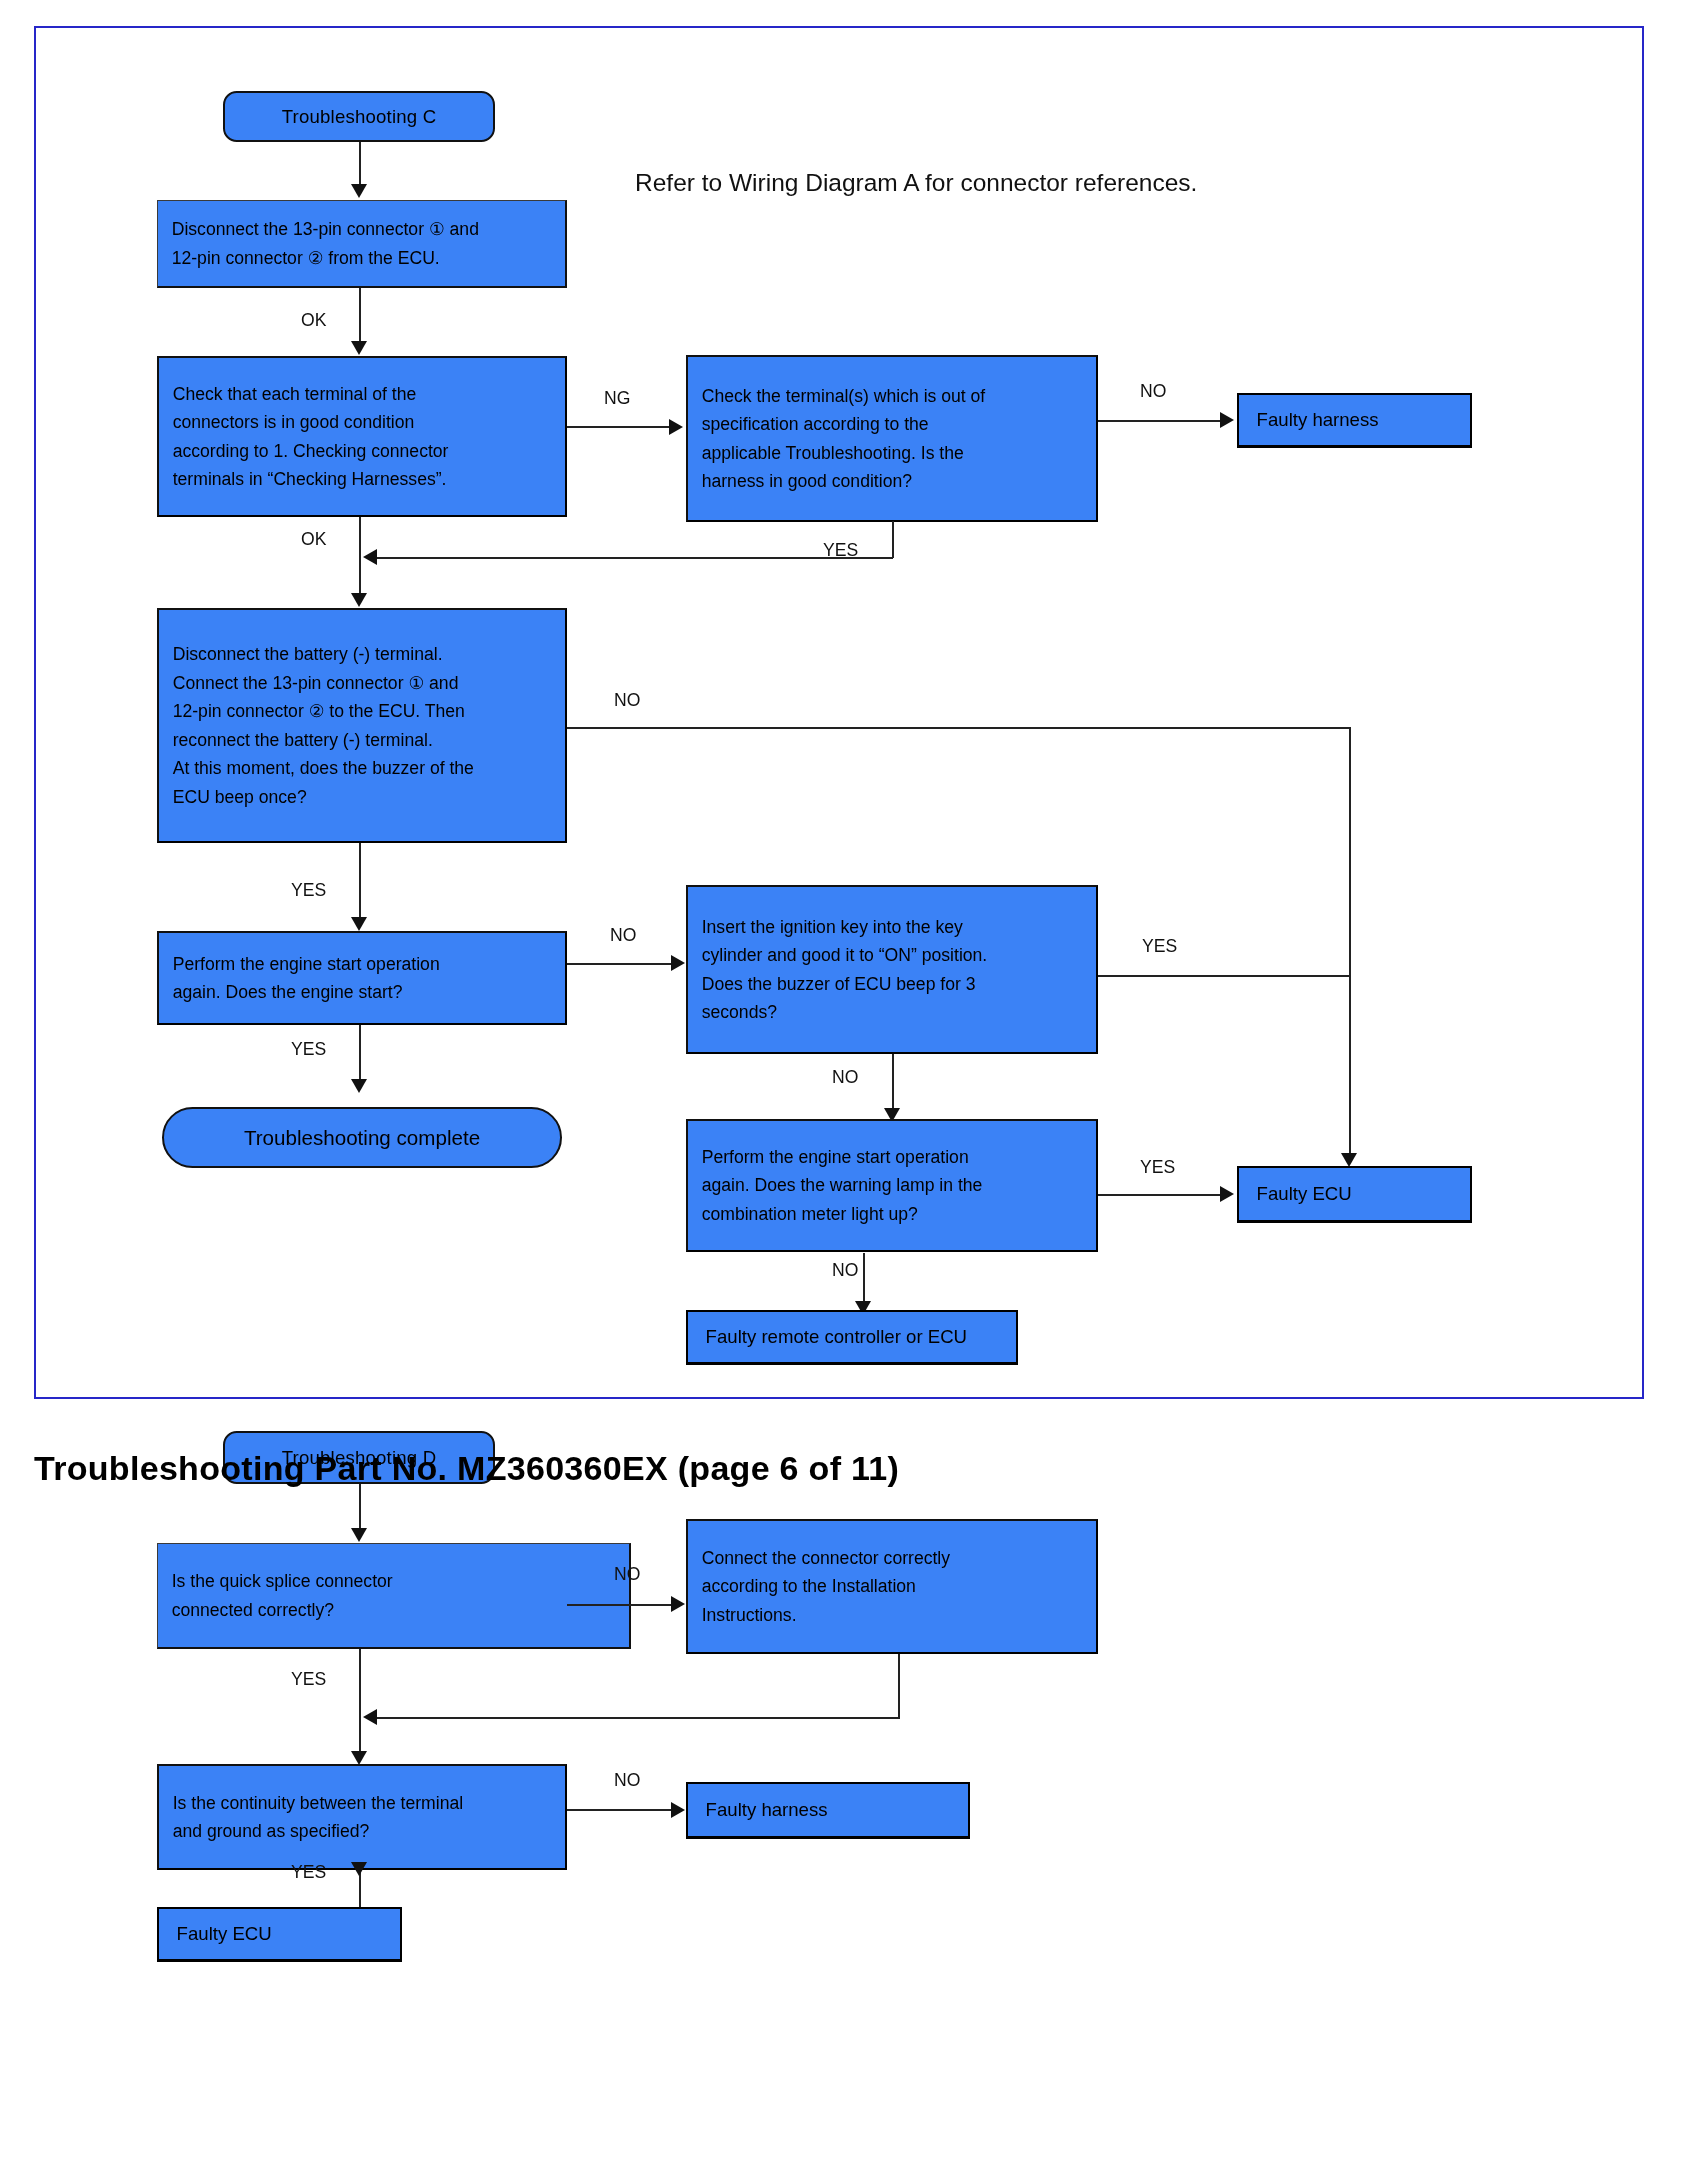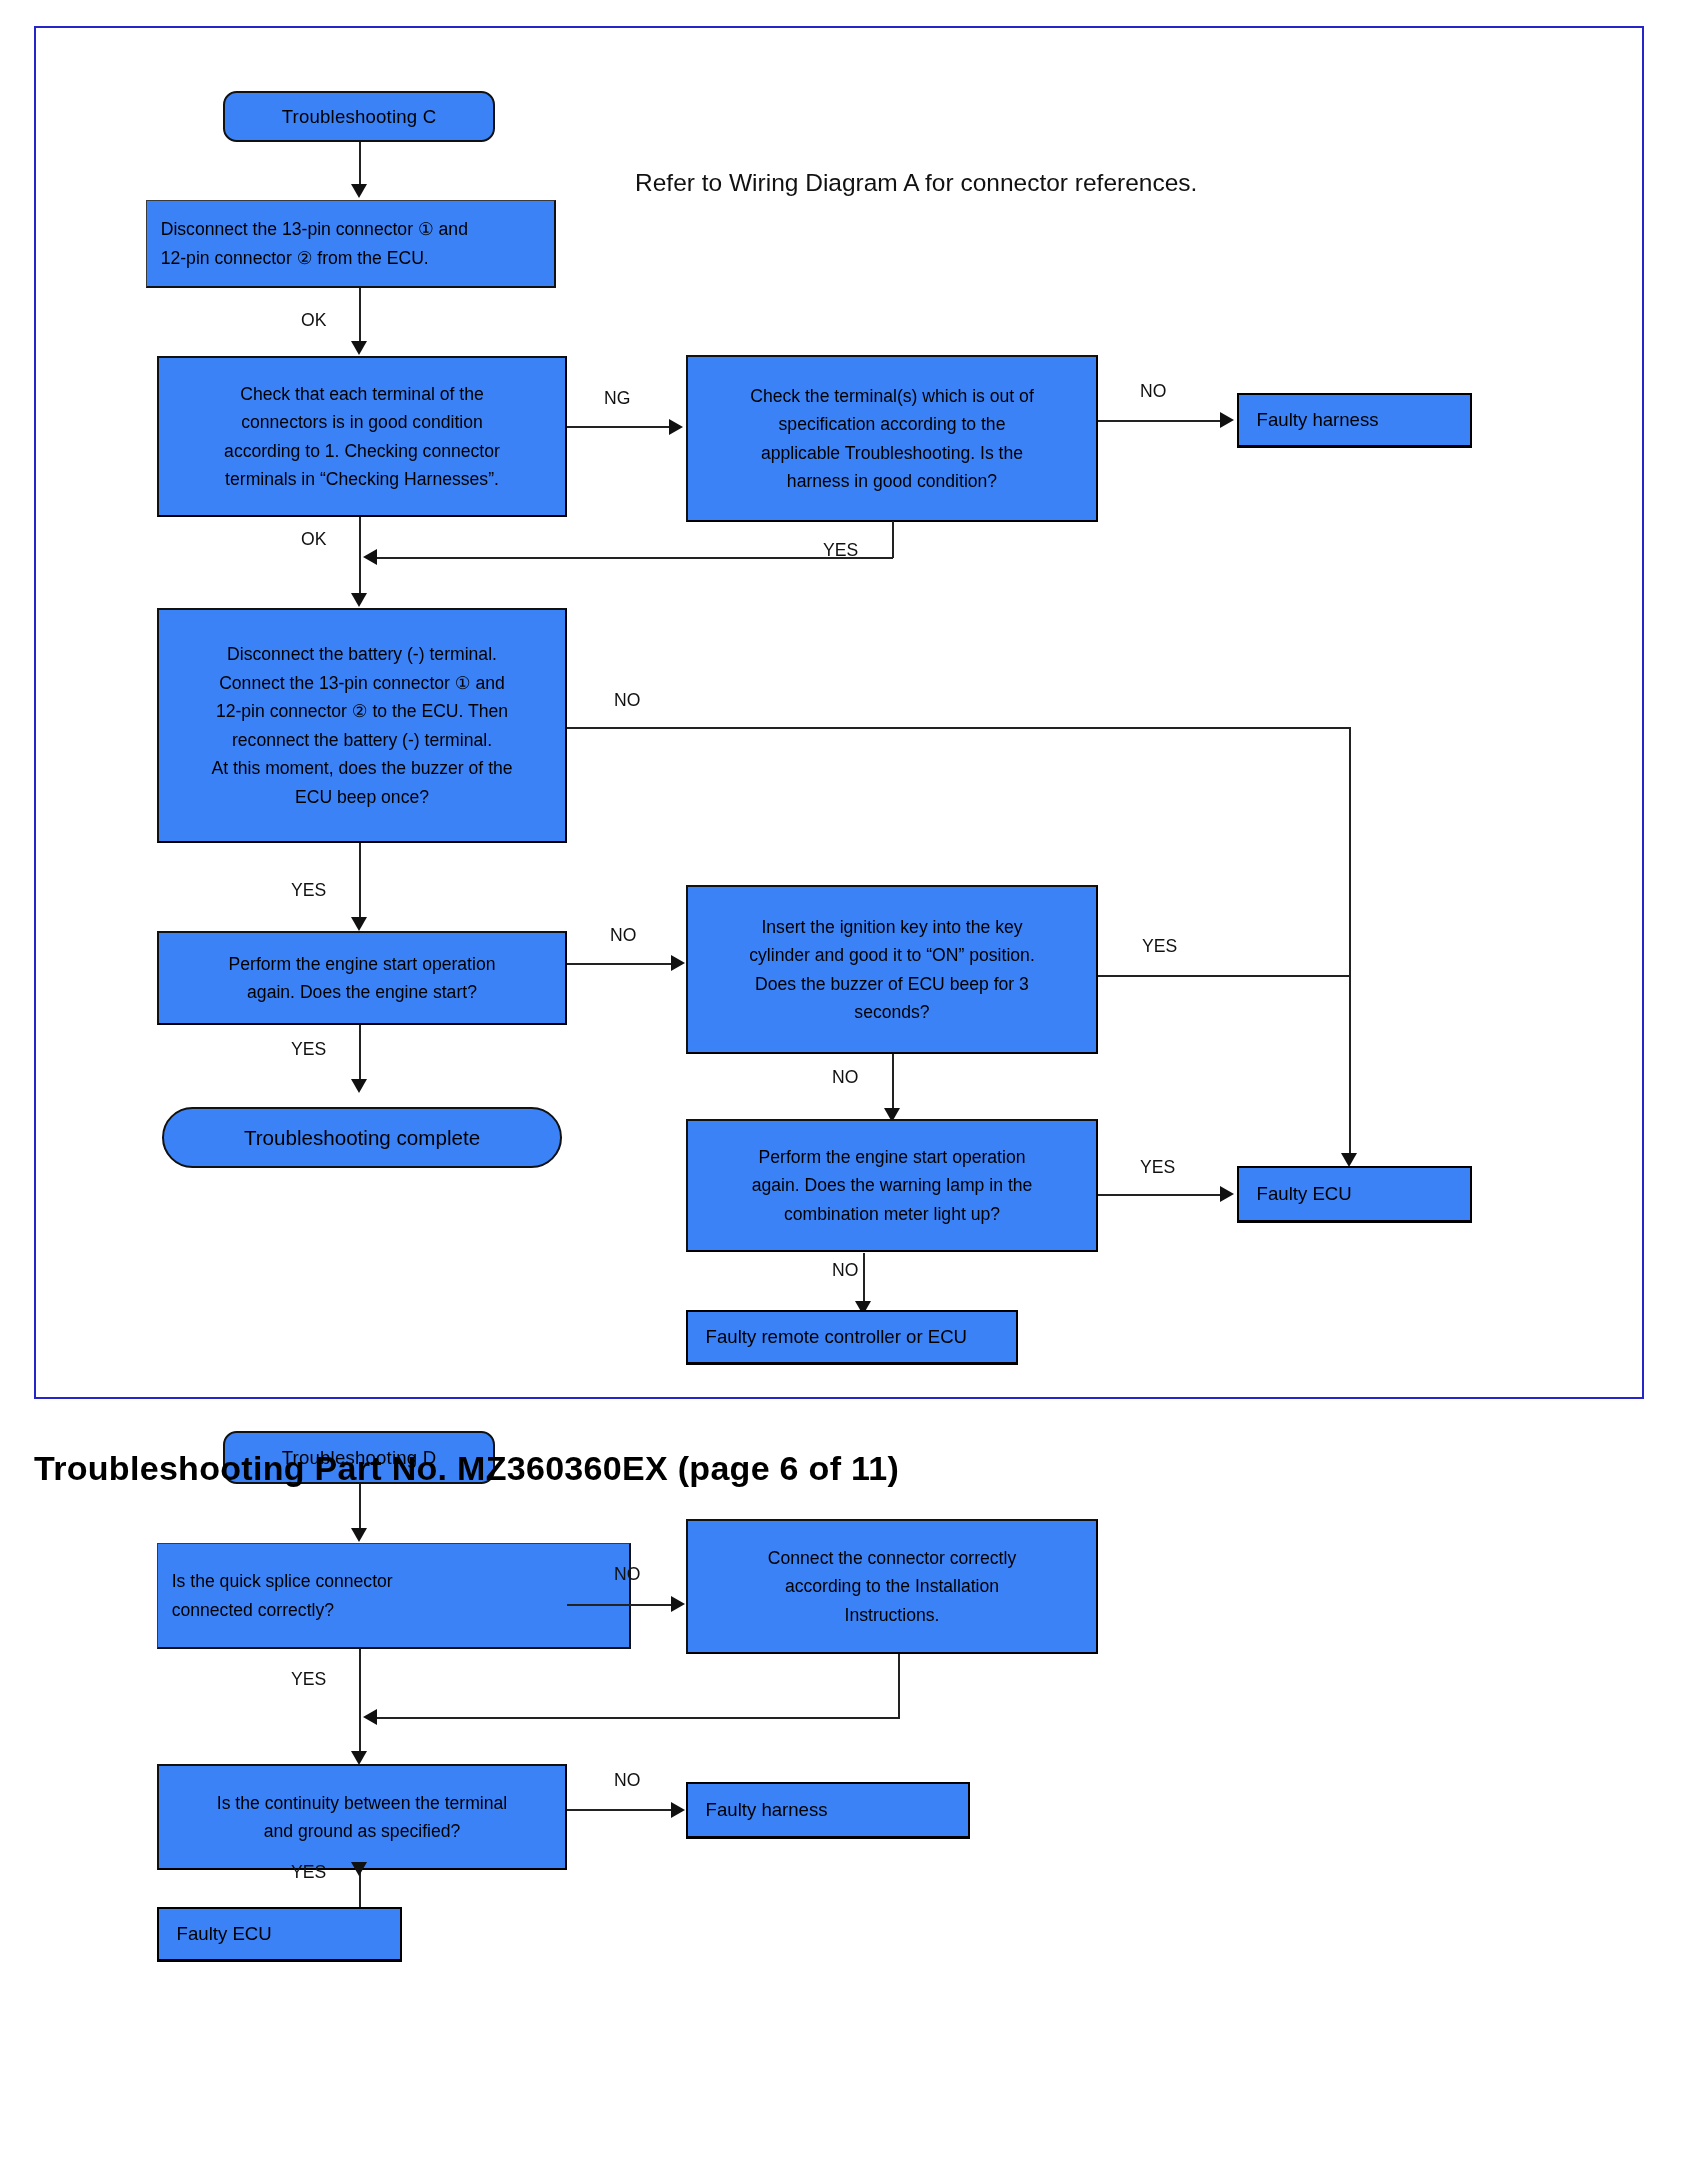--- a/index.html
+++ b/index.html
@@ -36,21 +36,21 @@
     margin-top:16px;
   }
   
   .box{
     border:1.5px solid #3a3a3a;
     border-right:2px solid #111;
     border-bottom:2px solid #111;
     display:flex;flex-direction:column;justify-content:center;
     padding:5.9px 13.7px;font-size:17.6px;line-height:1.62;
   }
-  .box.heavy{border:2px solid #111;border-right:2.9px solid #000;border-bottom:2.9px solid #000;text-align:center;}
+  .box.heavy{border:2px solid #111;border-right:2.9px solid #000;border-bottom:2.9px solid #000;}
   .box .ln{display:block;white-space:nowrap;}
 
   
   .result{
     border:2px solid #000;border-right:2.9px solid #000;border-bottom:3.9px solid #000;
     display:flex;align-items:center;
     padding-left:17.6px;font-size:18.6px;
   }
 
   
@@ -85,21 +85,21 @@
 
 <div id="chart">
 
   <div class="note" style="left:635px;top:169px;">Refer to Wiring Diagram A for connector references.</div>
 
   <div class="node terminator" style="left:223px;top:91px;width:272px;height:51px;">Troubleshooting C</div>
 
   <div class="ln-v" style="left:359px;top:142px;height:47px;"></div>
   <div class="arrow-d" style="left:351px;top:184px;"></div>
 
-  <div class="node box" style="left:146px;top:200px;width:410px;height:88px;">
+  <div class="node box" style="left:157px;top:200px;width:410px;height:88px;">
     <span class="ln">Disconnect the 13-pin connector ① and</span>
     <span class="ln">12-pin connector ② from the ECU.</span>
   </div>
 
   <div class="ln-v" style="left:359px;top:288px;height:59px;"></div>
   <div class="arrow-d" style="left:351px;top:341px;"></div>
   <div class="edgelbl" style="left:301px;top:310px;">OK</div>
 
   <div class="node box heavy" style="left:157px;top:356px;width:410px;height:161px;">
     <span class="ln">Check that each terminal of the</span>

